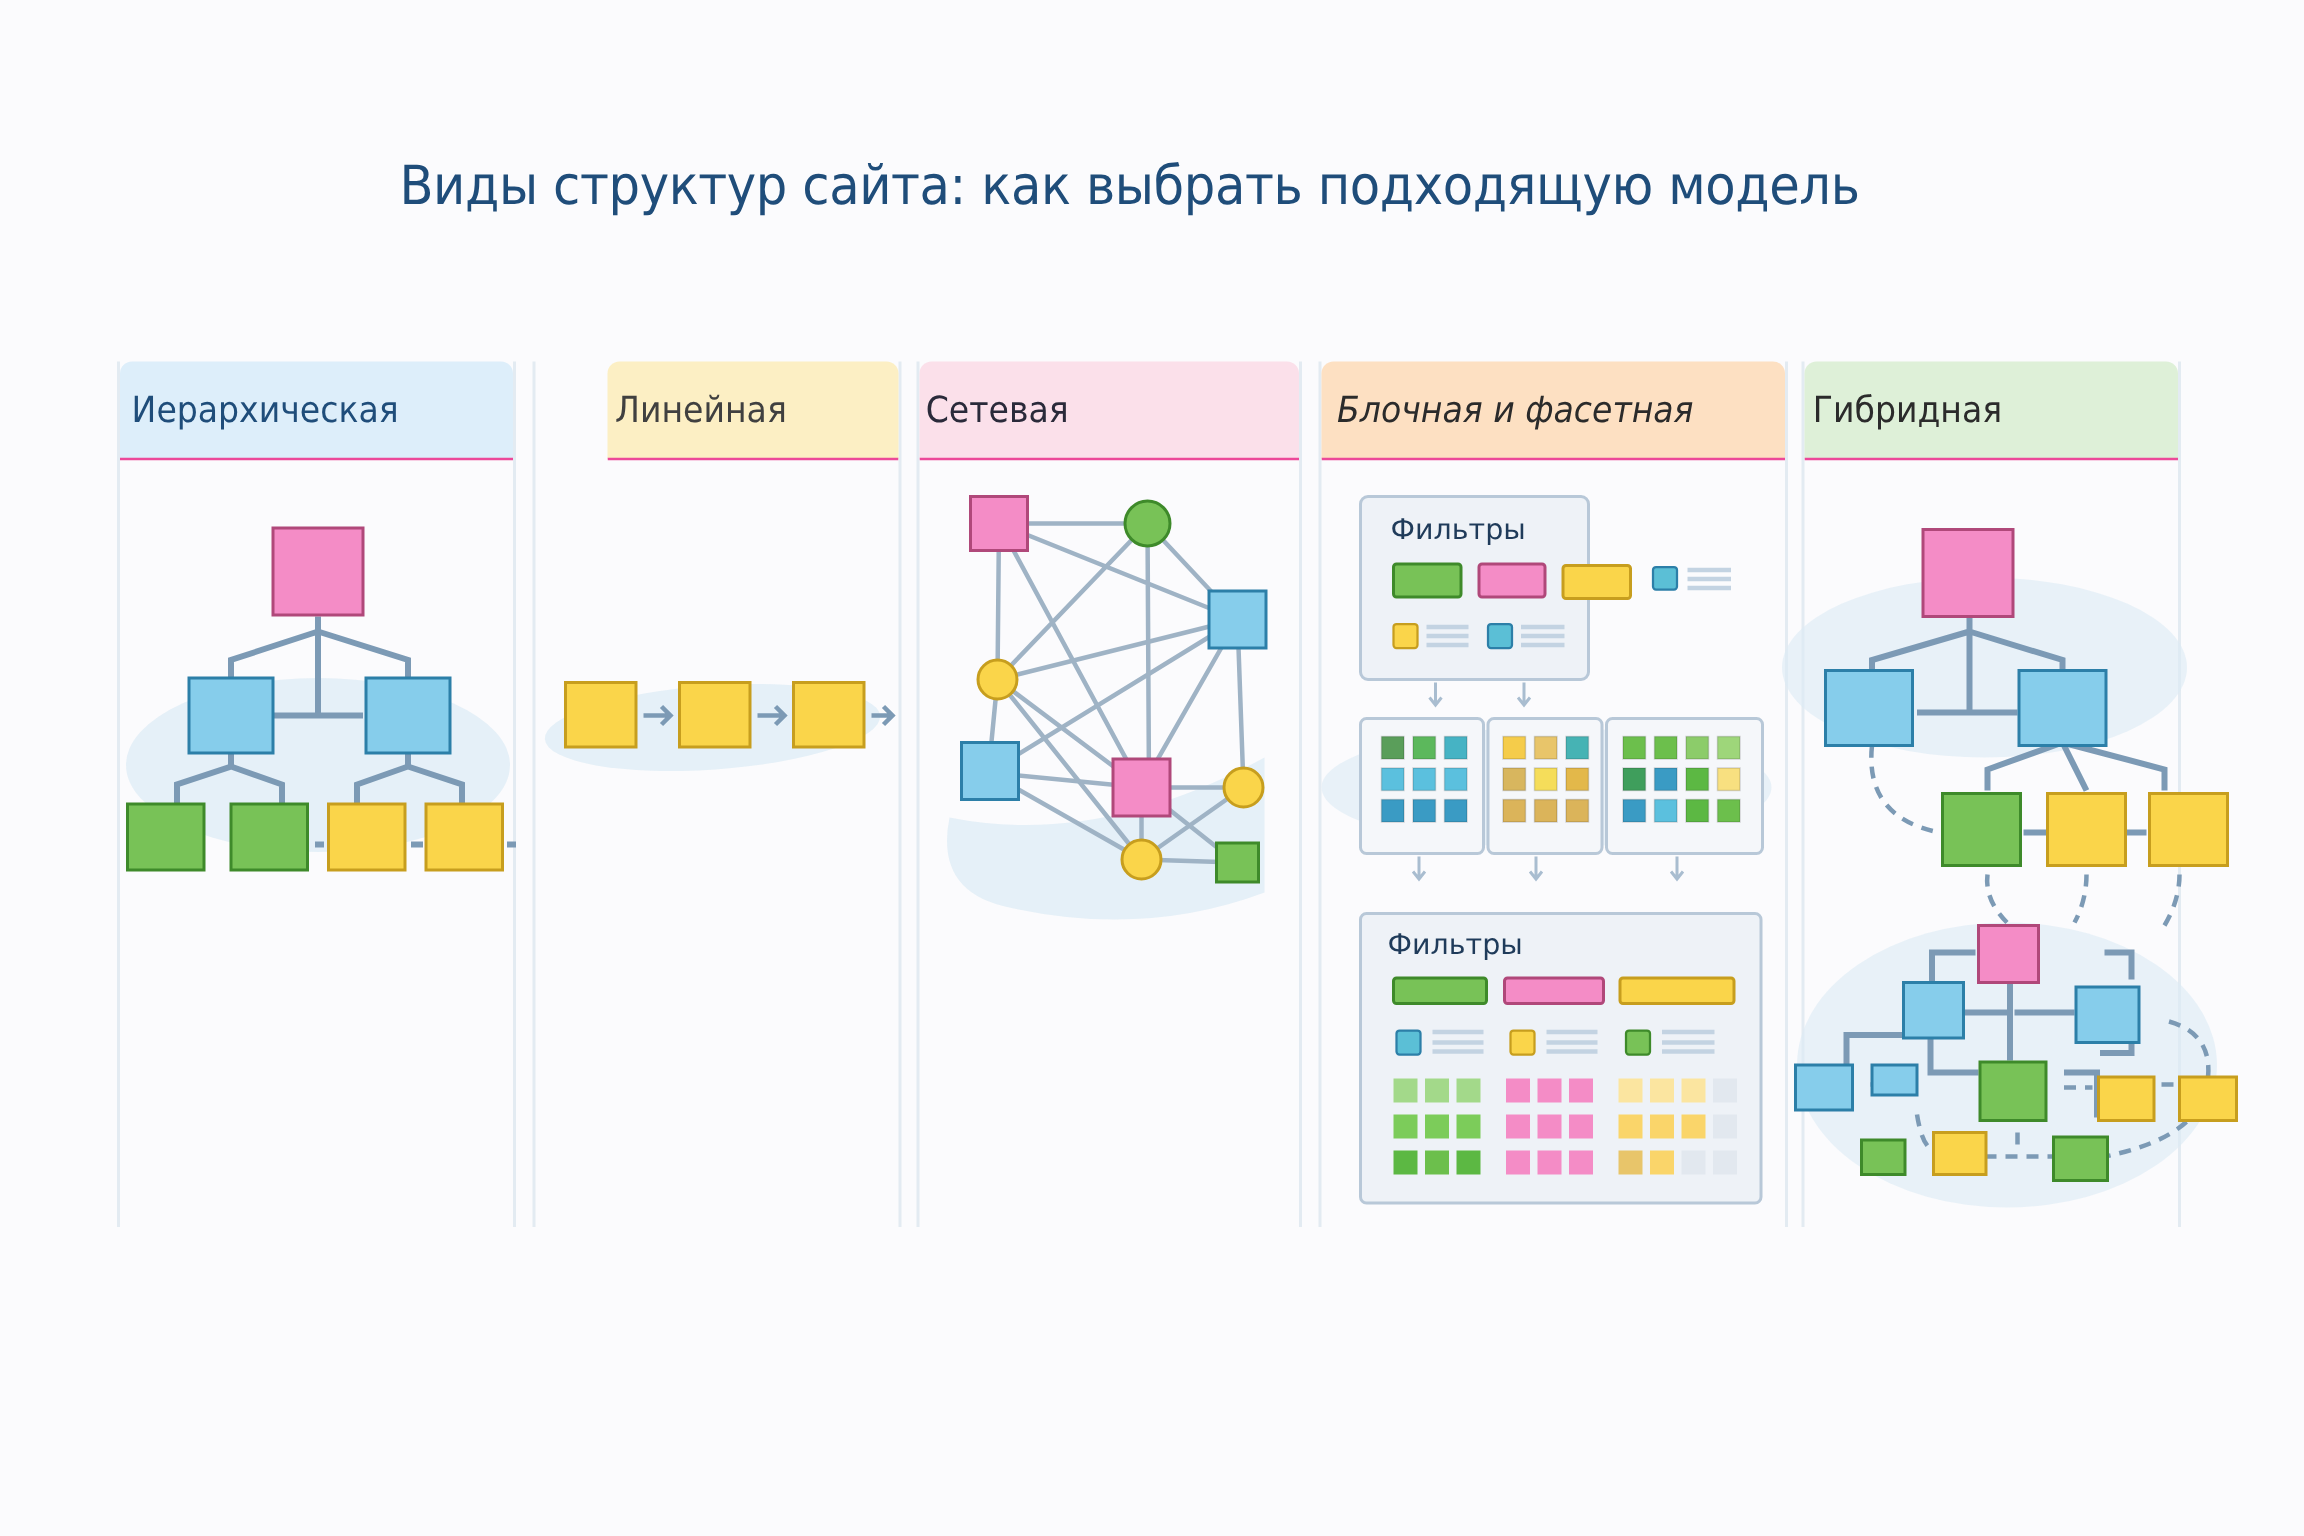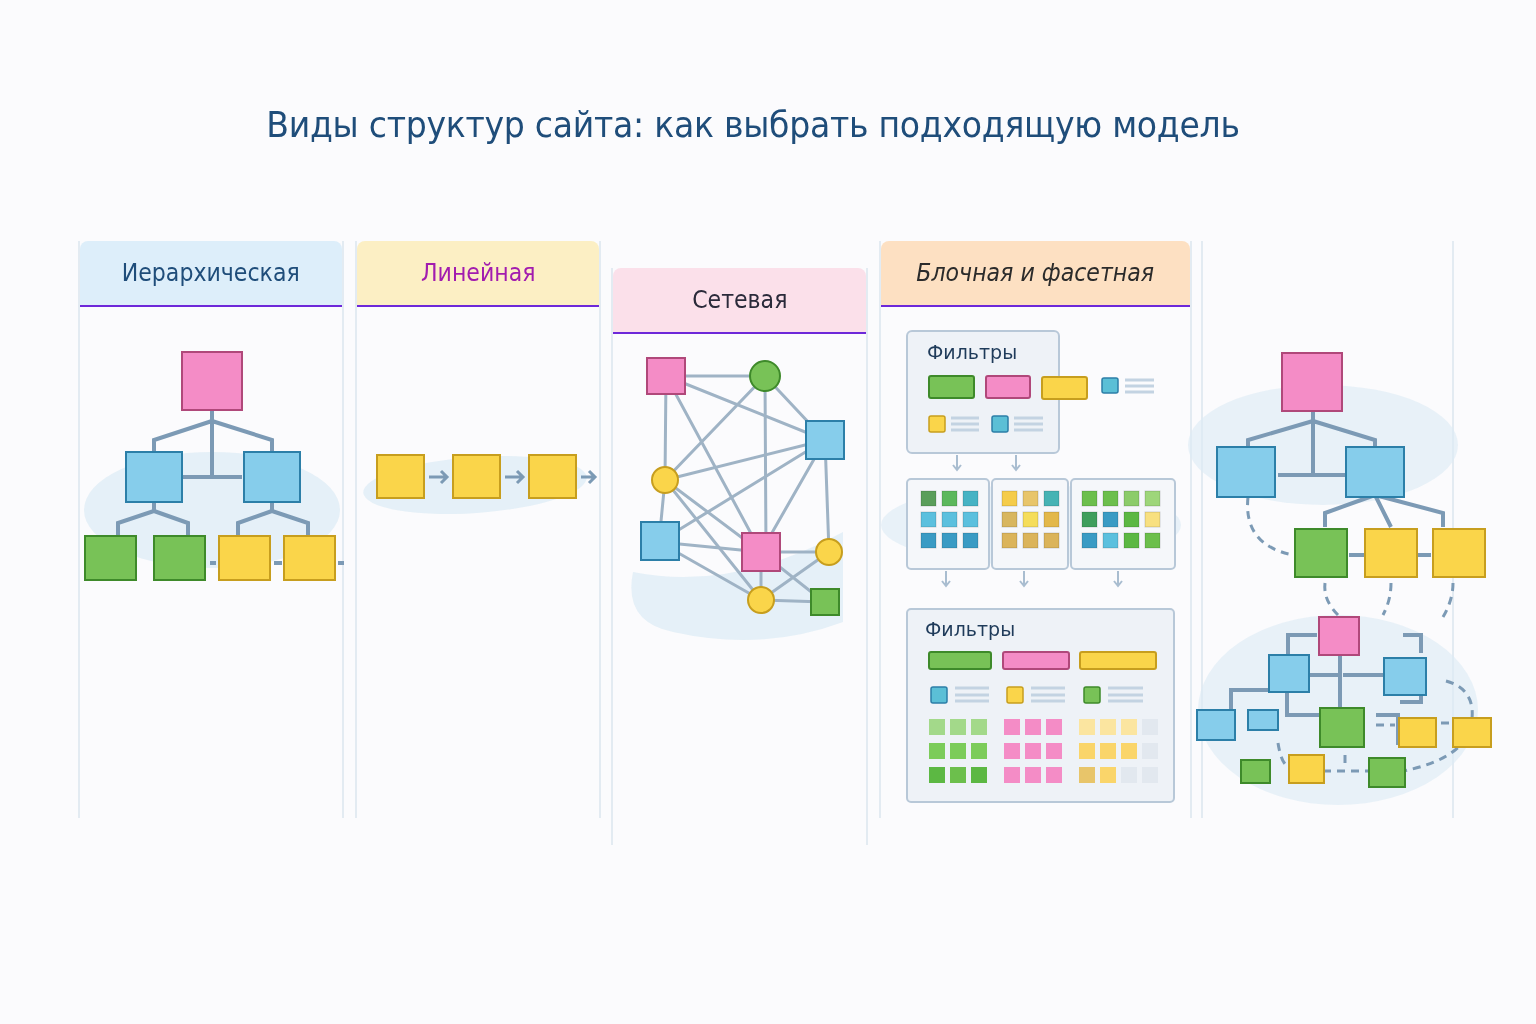--- a/index.html
+++ b/index.html
@@ -11,31 +11,31 @@
     position:absolute; left:0; width:1506px; top:104px; text-align:center;
     font-size:36px; color:#1f4d7a; letter-spacing:-0.3px;
     font-family:"DejaVu Sans", sans-serif; transform:scaleX(0.92); transform-origin:center;
   }
   .col {
     position:absolute; top:241px; height:577px;
     border-left:2px solid #e3ebf2; border-right:2px solid #e3ebf2;
     box-sizing:border-box;
   }
   .col-head {
-    height:64px; border-radius:8px 8px 0 0; display:flex; align-items:center; justify-content:center;
+    height:64px; border-radius:8px 8px 0 0; display:flex; align-items:center; justify-content:flex-start;
     font-size:24px; font-family:"DejaVu Sans", sans-serif; transform-origin:center;
-    border-bottom:2px solid #6d28d9;
+    border-bottom:2px solid #ec4899;
   }
   .col-head span { display:inline-block; transform:scaleX(0.92); }
   .col svg { position:absolute; left:0; top:64px; }
   #c1 { left:78px; width:266px; }
   #c1 .col-head { background:#ddeefa; color:#1f4d7a; }
   #c2 { left:355px; width:246px; }
-  #c2 .col-head { background:#fcefc4; color:#a21caf; }
-  #c3 { left:611px; width:257px;margin-top:27px; }
+  #c2 .col-head { background:#fcefc4; color:#404040;margin-left:48px; }
+  #c3 { left:611px; width:257px; }
   #c3 .col-head { background:#fbe0ea; color:#2a2a3a; }
   #c4 { left:879px; width:313px; }
   #c4 .col-head { background:#fde0c2; color:#2b2b2b;font-style:italic; }
   #c5 { left:1201px; width:253px; }
   #c5 .col-head { background:#def0d8; color:#2b2b2b; }
   .ftext { font-family:"DejaVu Sans", sans-serif; fill:#1f3b5a; }
 </style>
 </head>
 <body>
 
@@ -256,20 +256,23 @@
           <rect x="198" y="462" width="16" height="16" fill="#e8c56a"></rect>
           <rect x="219" y="462" width="16" height="16" fill="#fad56a"></rect>
           <rect x="240" y="462" width="16" height="16" fill="#e2e8ef"></rect>
           <rect x="261" y="462" width="16" height="16" fill="#e2e8ef"></rect>
         </g>
     </g>
   </svg>
 </div>
 
 <div class="col" id="c5">
+  <div class="col-head">
+    <span>Гибридная</span>
+  </div>
   <svg width="300" height="513" style="overflow:visible">
     <ellipse cx="120" cy="140" rx="135" ry="60" fill="#dcebf5" opacity="0.6"></ellipse>
     <ellipse cx="135" cy="405" rx="140" ry="95" fill="#dcebf5" opacity="0.6"></ellipse>
     <g stroke="#7c9ab5" stroke-width="4" fill="none">
       <path d="M110 106 V170 M110 116 L45 135 V143 M110 116 L172 135 V143 M75 170 H142"></path>
       <path d="M172 190 L122 208 V222 M172 190 L188 222 M172 190 L240 208 V222"></path>
       <path d="M146 250 H162 M214 250 H228"></path>
     </g>
     <g stroke="#7c9ab5" stroke-width="3" fill="none" stroke-dasharray="8 6">
       <path d="M45 192 Q40 240 90 250"></path>

